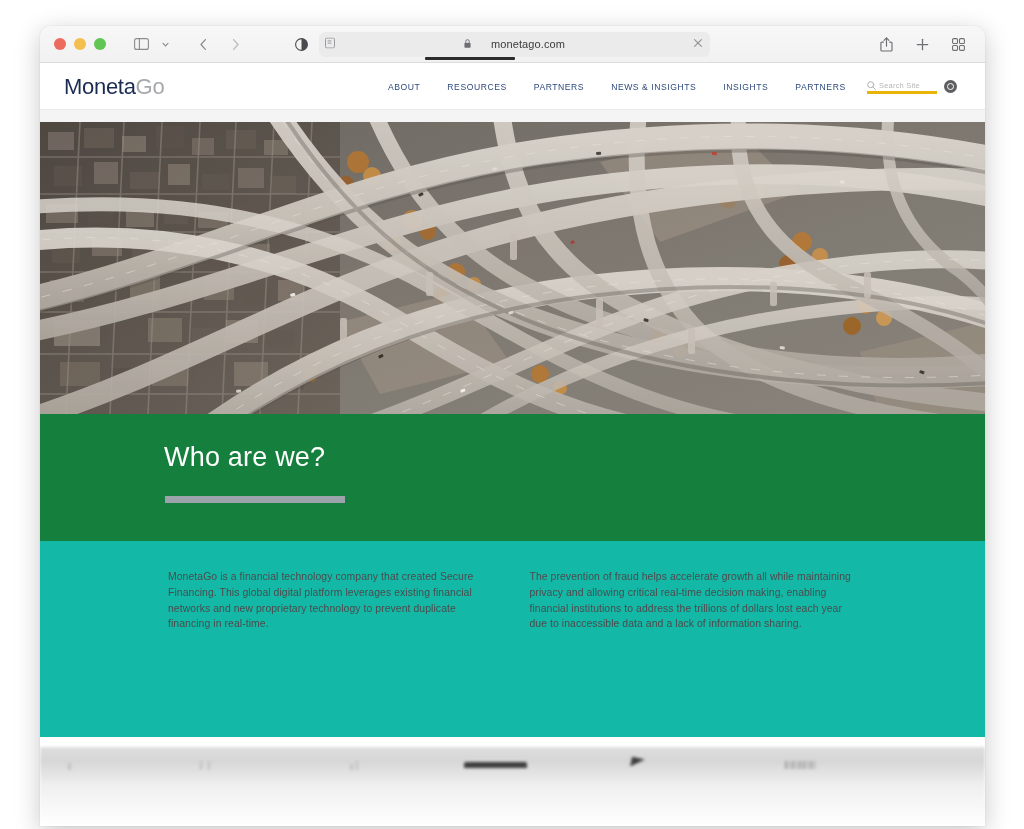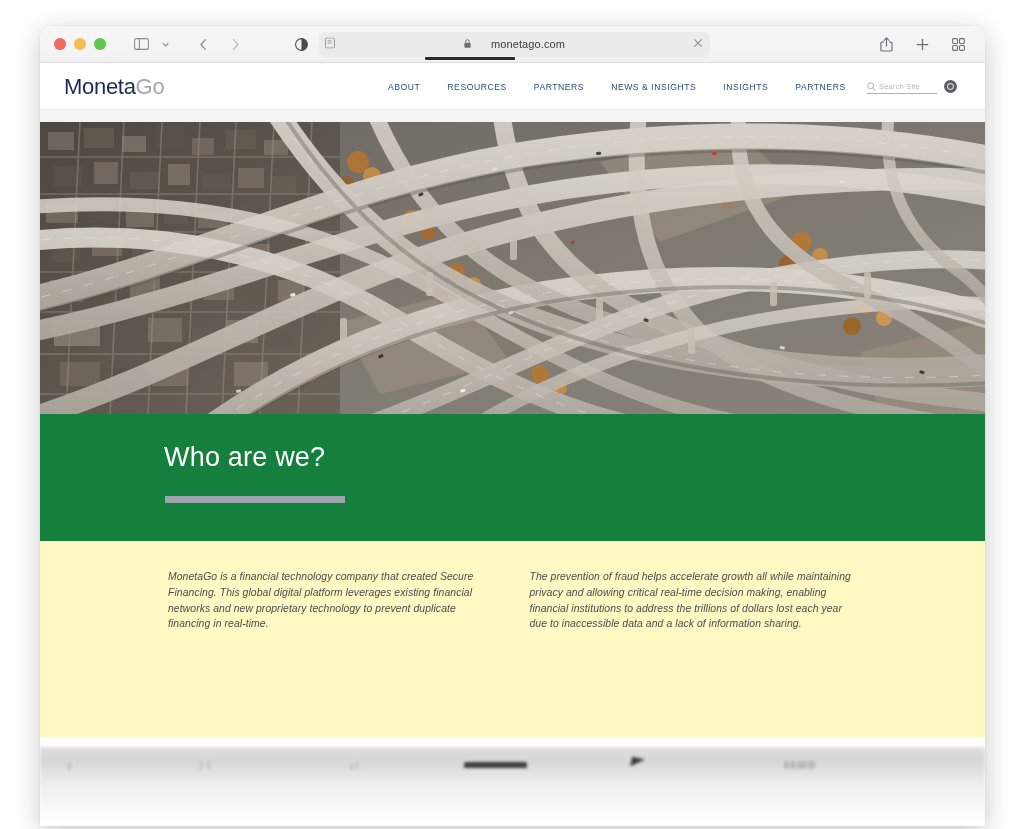--- a/index.html
+++ b/index.html
@@ -104,21 +104,21 @@
     white-space:nowrap;
   }
 
   #search-wrap{
     position:absolute; right:28px; top:16px;
     display:flex; align-items:center; gap:7px;
   }
   #search-field{
     width:70px; height:15px;
     display:flex; align-items:center; gap:3px;
-    border-bottom:1px solid #eab308;
+    border-bottom:3px solid #eab308;
   }
   #search-placeholder{ font-size:7.5px; color:#b6b6ba; letter-spacing:.2px; }
   #search-submit{
     width:13px; height:13px; border-radius:50%;
     background:#5e5e62;
     display:flex; align-items:center; justify-content:center;
   }
   #search-submit::after{
     content:""; width:5px; height:5px; border-radius:50%;
     border:1.4px solid #fff;
@@ -152,26 +152,25 @@
     letter-spacing:.2px;
   }
   #who-rule{
     position:absolute; left:125px; top:82px;
     width:180px; height:7px;
     background:#9da3ab;
   }
 
   
   #columns{
-    background:#fef9c3;
+    background:#14b8a6;
     height:auto;
     min-height:196px;
     padding:28px 0 0 0;
     position:relative;
-    font-style:italic;
   }
   #col-wrap{
     display:flex;
     gap:32px;
     padding:0 126px 0 128px;
   }
   .col{
     flex:1;
     font-size:10.4px;
     line-height:1.52;

